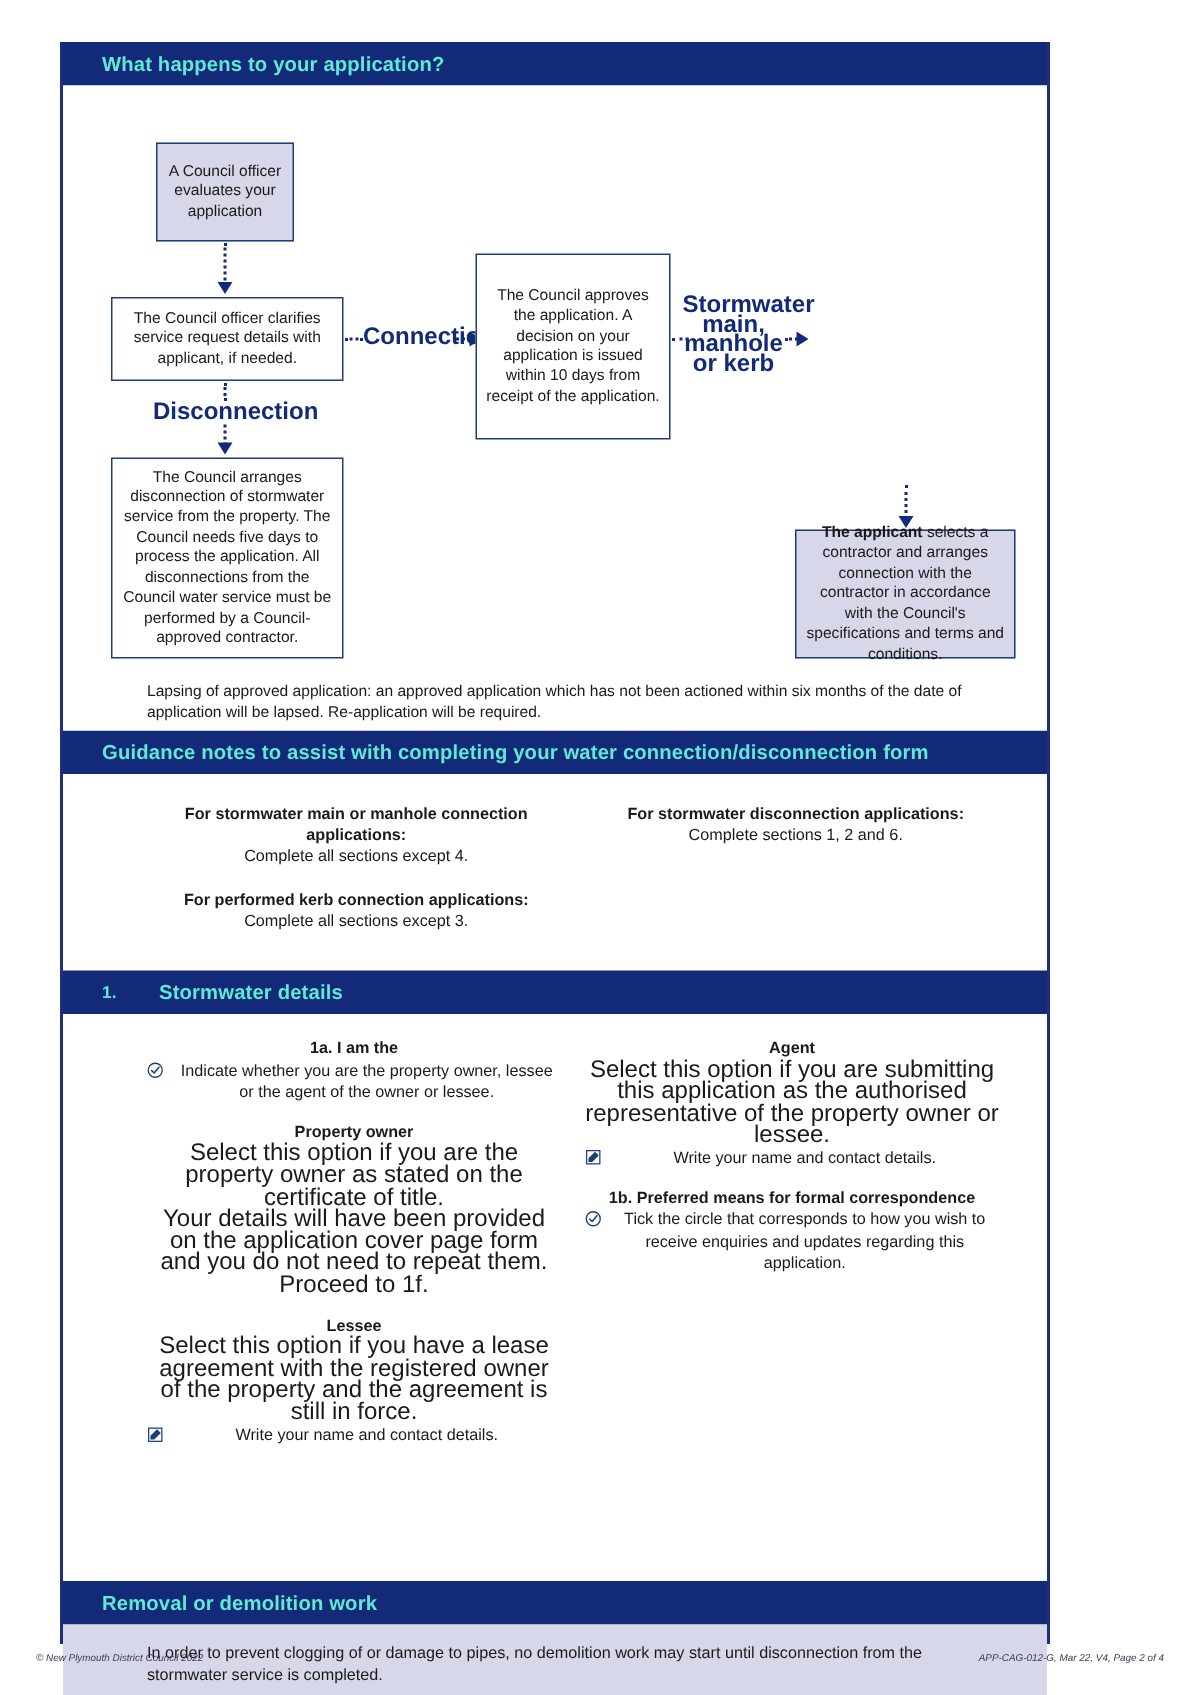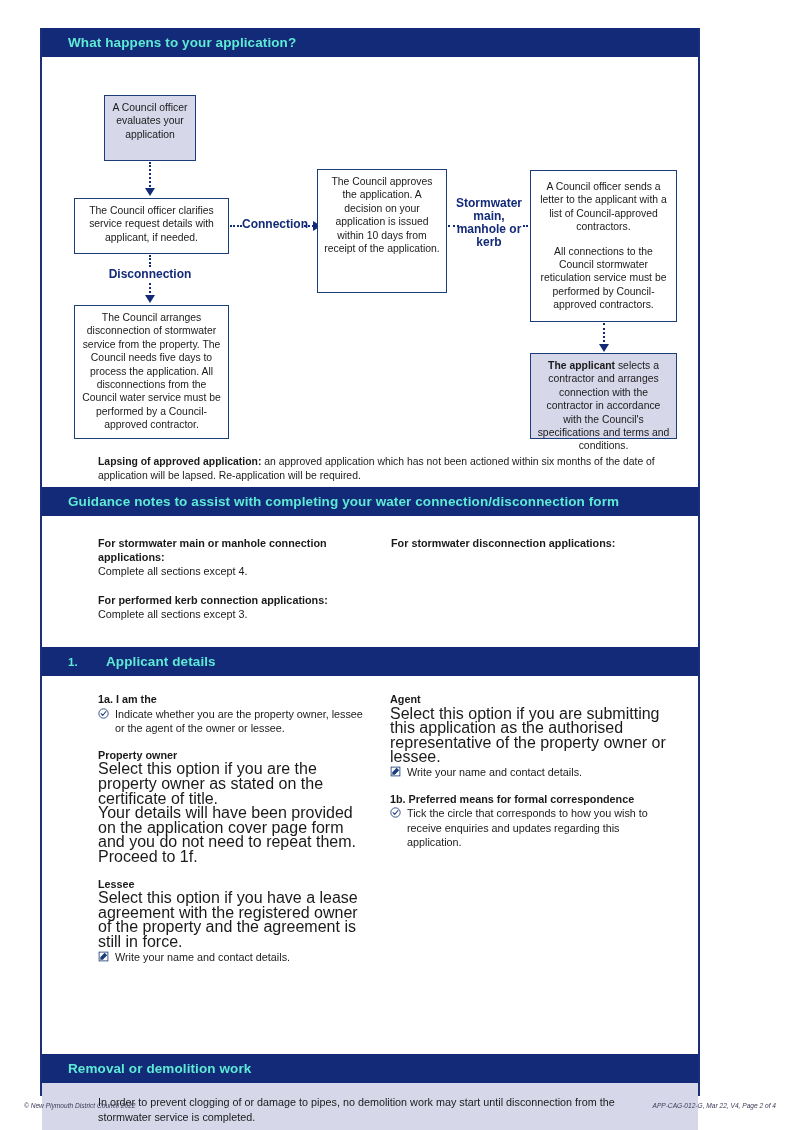--- a/index.html
+++ b/index.html
@@ -53,32 +53,33 @@
   .fbox {
     position: absolute;
     border: 1.4px solid #1d3d7a;
     background: #ffffff;
     font-size: 10.4px;
     line-height: 13.4px;
     text-align: center;
     color: #1a1a1a;
     padding: 5px 5px;
     display: flex;
+    align-items: center;
     justify-content: center;
   }
   .fbox.lav { background: #d7d7ea; }
   .fbox p { margin: 0; }
   .fbox p + p { margin-top: 11px; }
   .fbox b { font-weight: bold; }
 
   .flabel {
     position: absolute;
     color: #122a78;
     font-weight: bold;
-    font-size: 12px;
+    font-size: 16px;
     line-height: 13px;
     text-align: center;
   }
 
   
   .vdot {
     position: absolute;
     border-left: 2.2px dotted #122a78;
     width: 0;
   }
@@ -102,50 +103,51 @@
     border-left: 8px solid #122a78;
   }
 
   .lapsing {
     position: absolute;
     left: 56px; top: 398px;
     width: 580px;
     font-size: 10.4px;
     line-height: 13.6px;
   }
-  .lapsing b { font-weight: bold; }
+  .lapsing b { font-weight: normal; }
 
   
   .guidance {
     background: #ffffff;
     padding: 20px 0 26px 0;
     min-height: 118px;
   }
   .cols {
     display: flex;
     padding-left: 56px;
     padding-right: 14px;
   }
-  .col { width: 50%; padding-right: 14px; }
+  .col { width: 50%; padding-right: 14px; text-align: center; }
   .gtitle {
     font-weight: bold;
     font-size: 10.8px;
     line-height: 14px;
   }
   .gbody {
     font-size: 10.8px;
     line-height: 14px;
   }
   .gap { height: 15px; }
 
   
   .applicant {
     background: #ffffff;
     padding: 16px 0 0 0;
     height: 378px;
+    text-align: center;
   }
   .acols {
     display: flex;
     padding-left: 56px;
     padding-right: 16px;
   }
   .acol { width: 50%; padding-right: 16px; }
   .h-sub {
     font-weight: bold;
     font-size: 10.8px;
@@ -220,24 +222,20 @@
 
     <div class="fbox" style="left:275px; top:112px; width:130px; height:124px;">
       <p>The Council approves the application. A decision on your application is issued within 10 days from receipt of the application.</p>
     </div>
 
     <div class="hdot" style="left:406px; top:168px; width:11px;"></div>
     <div class="flabel" style="left:413px; top:140px; width:68px;">Stormwater main, manhole or kerb</div>
     <div class="hdot" style="left:481px; top:168px; width:9px;"></div>
     <div class="arr-r" style="left:489px; top:164px;"></div>
 
-    <div class="fbox" style="left:488px; top:113px; width:147px; height:152px; display:block; padding:9px 7px;">
-      <p>A Council officer sends a letter to the applicant with a list of Council-approved contractors.</p>
-      <p>All connections to the Council stormwater reticulation service must be performed by Council-approved contractors.</p>
-    </div>
 
     <div class="vdot" style="left:561px; top:266px; height:23px;"></div>
     <div class="arr-d" style="left:557px; top:287px;"></div>
 
     <div class="fbox lav" style="left:488px; top:296px; width:147px; height:86px;">
       <p>
         <b>The applicant</b><span> selects a contractor and arranges connection with the contractor in accordance with the Council's specifications and terms and conditions.</span>
       </p>
     </div>
 
@@ -263,27 +261,28 @@
     <div class="cols">
       <div class="col">
         <div class="gtitle">For stormwater main or manhole connection applications:</div>
         <div class="gbody">Complete all sections except 4.</div>
         <div class="gap"></div>
         <div class="gtitle">For performed kerb connection applications:</div>
         <div class="gbody">Complete all sections except 3.</div>
       </div>
       <div class="col">
         <div class="gtitle">For stormwater disconnection applications:</div>
+        <div class="gbody">Complete sections 1, 2 and 6.</div>
       </div>
     </div>
   </div>
 
   <div class="bar">
     <span class="num">1.</span>
-    <span>Applicant details</span>
+    <span>Stormwater details</span>
   </div>
 
   <div class="applicant">
     <div class="acols">
 
       <div class="acol">
         <div class="h-sub">1a. I am the</div>
         <div class="icon-row">
           <span class="ico">
             <svg width="11" height="11" viewBox="0 0 24 24">

